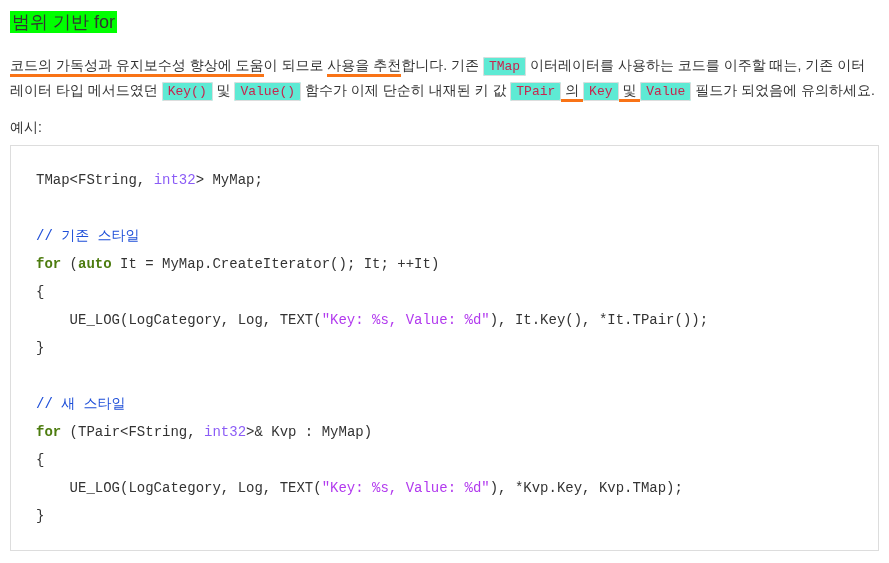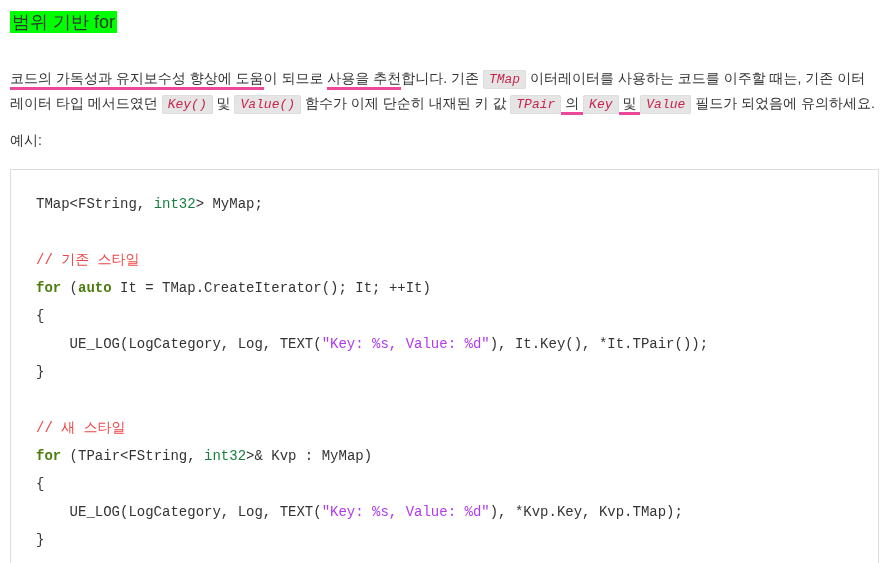--- a/index.html
+++ b/index.html
@@ -5,79 +5,78 @@
   body {
     font-family: Arial, "Malgun Gothic", sans-serif;
     margin: 10px;
     font-size: 14px;
     color: #333;
     background: #fff;
   }
   .heading {
     font-size: 18px;
     font-weight: normal;
-    margin-bottom: 32px;
+    margin-bottom: 19px;
   }
   .highlight-green {
     background-color: #00ff00;
     padding: 1px 2px;
   }
   .paragraph {
     line-height: 1.8;
     margin-bottom: 15px;
   }
   .underline-red {
-    border-bottom: 3px solid #ec4899;
+    border-bottom: 3px solid #f97316;
     padding-bottom: 1px;
   }
   .inline-code {
     font-family: "Consolas", "Courier New", monospace;
-    background-color: #e5e5e5;
+    background-color: #5eead4;
     border: 1px solid #ddd;
     padding: 1px 5px;
     color: #c7254e;
     border-radius: 2px;
     font-size: 13px;
-    font-style: italic;
   }
   .example-label {
-    margin-bottom: 19px;
+    margin-bottom: 8px;
   }
   .code-block {
     border: 1px solid #ddd;
     padding: 20px 25px;
     font-family: "Consolas", "Courier New", monospace;
     font-size: 14px;
     line-height: 2;
     color: #333;
     overflow-x: auto;
     white-space: pre;
   }
   .kw { color: #4d7c0f; font-weight: bold; }
-  .comment { color: #ef4444; }
+  .comment { color: #1d4ed8; }
   .str { color: #b23aee; }
-  .num { color: #15803d; }
+  .num { color: #8b5cf6; }
 </style>
 </head>
 <body>
 
 <div class="heading">
   <span class="highlight-green">범위 기반 for</span>
 </div>
 
 <div class="paragraph">
   <span class="underline-red">코드의 가독성과 유지보수성 향상에 도움</span><span>이 되므로 </span><span class="underline-red">사용을 추천</span><span>합니다. 기존 </span><span class="inline-code underline-red">TMap</span><span> 이터레이터를 사용하는 코드를 이주할 때는, 기존 이터레이터 타입 메서드였던 </span><span class="inline-code">Key()</span><span> 및 </span><span class="inline-code">Value()</span><span> 함수가 이제 단순히 내재된 키 값 </span><span class="inline-code underline-red">TPair</span><span class="underline-red"> 의 </span><span class="inline-code underline-red">Key</span><span class="underline-red"> 및 </span><span class="inline-code underline-red">Value</span><span> 필드가 되었음에 유의하세요.</span>
 </div>
 
 <div class="example-label">예시:</div>
 
 <div class="code-block"><span><span>TMap&lt;FString, </span><span class="num">int32</span><span>&gt; MyMap;</span></span>
 <span></span>
 <span class="comment">// 기존 스타일</span>
-<span><span class="kw">for</span><span> (</span><span class="kw">auto</span><span> It = TMap.CreateIterator(); It; ++It)</span></span>
+<span><span class="kw">for</span><span> (</span><span class="kw">auto</span><span> It = MyMap.CreateIterator(); It; ++It)</span></span>
 <span>{</span>
 <span><span>    UE_LOG(LogCategory, Log, TEXT(</span><span class="str">"Key: %s, Value: %d"</span><span>), It.Key(), *It.TPair());</span></span>
 <span>}</span>
 <span></span>
 <span class="comment">// 새 스타일</span>
 <span><span class="kw">for</span><span> (TPair&lt;FString, </span><span class="num">int32</span><span>&gt;&amp; Kvp : MyMap)</span></span>
 <span>{</span>
 <span><span>    UE_LOG(LogCategory, Log, TEXT(</span><span class="str">"Key: %s, Value: %d"</span><span>), *Kvp.Key, Kvp.TMap);</span></span>
 <span>}</span></div>
 

